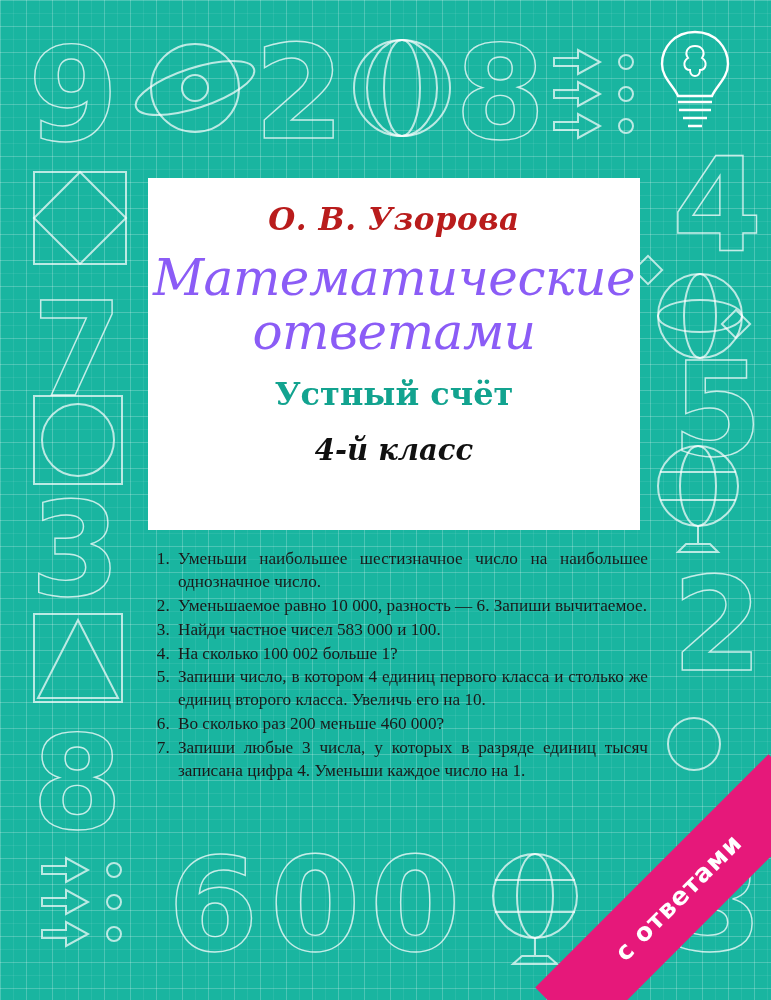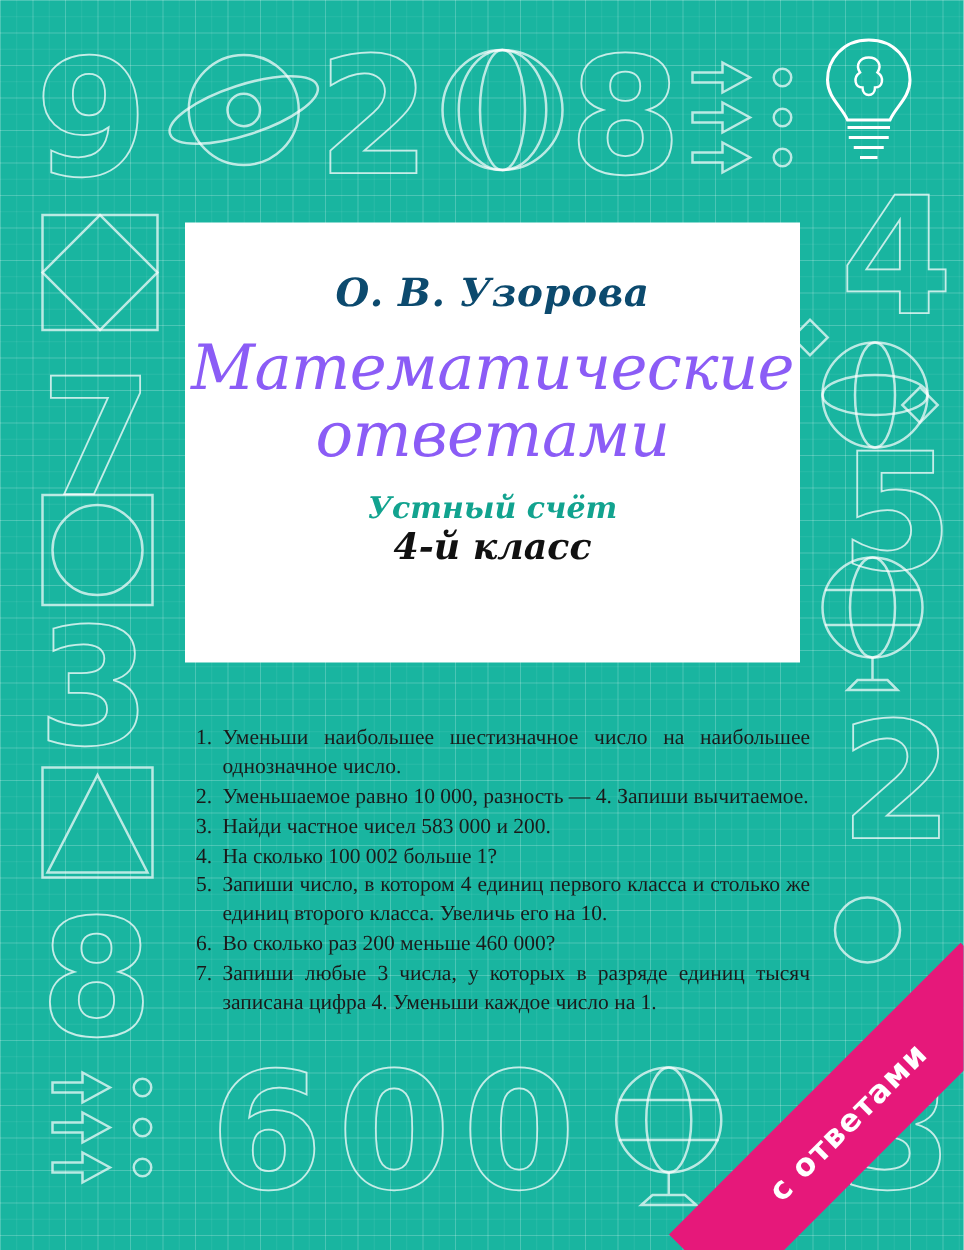--- a/index.html
+++ b/index.html
@@ -54,59 +54,59 @@
     position: absolute;
     left: 148px;
     top: 178px;
     width: 492px;
     height: 352px;
     background: #ffffff;
     z-index: 5;
     text-align: center;
   }
   #author {
-    margin-top: 39px;
+    margin-top: 23px;
     font-family: "DejaVu Serif", serif;
     font-style: italic;
     font-weight: 700;
     font-size: 31px;
-    color: #0c4a6e;
+    color: #b91c1c;
     letter-spacing: 0.5px;
   }
   #main-title {
     margin-top: 14px;
     font-family: "DejaVu Serif", serif;
     font-style: italic;
     font-weight: 400;
     font-size: 50px;
     line-height: 1.08;
     color: #8b5cf6;
     letter-spacing: -0.5px;
   }
   #subtitle {
     margin-top: 16px;
     font-family: "DejaVu Serif", serif;
-    font-style: italic;
-    font-weight: 700;
-    font-size: 24px;
+    font-weight: 700;
+    font-size: 32px;
     color: #12a38f;
   }
   #grade {
+    margin-top: 20px;
     font-family: "DejaVu Serif", serif;
     font-style: italic;
     font-weight: 700;
     font-size: 29px;
     color: #111111;
   }
 
   
   #tasks {
     position: absolute;
     left: 148px;
-    top: 579px;
+    top: 548px;
     width: 500px;
     z-index: 5;
     color: #1a1a1a;
     font-family: "Liberation Serif", serif;
     font-size: 17.2px;
     line-height: 1.33;
   }
   #tasks ol {
     margin: 0;
     padding-left: 26px;
@@ -279,22 +279,22 @@
       <div>Математические</div>
       <div>ответами</div>
     </div>
     <div id="subtitle">Устный счёт</div>
     <div id="grade">4-й класс</div>
   </div>
 
   <div id="tasks">
     <ol>
       <li>Уменьши наибольшее шестизначное число на наибольшее однозначное число.</li>
-      <li>Уменьшаемое равно 10 000, разность — 4. Запиши вычитаемое.</li>
-      <li>Найди частное чисел 583 000 и 200.</li>
+      <li>Уменьшаемое равно 10 000, разность — 6. Запиши вычитаемое.</li>
+      <li>Найди частное чисел 583 000 и 100.</li>
       <li>На сколько 100 002 больше 1?</li>
       <li>Запиши число, в котором 4 единиц первого класса и столько же единиц второго класса. Увеличь его на 10.</li>
       <li>Во сколько раз 200 меньше 460 000?</li>
       <li>Запиши любые 3 числа, у которых в разряде единиц тысяч записана цифра 4. Уменьши каждое число на 1.</li>
     </ol>
   </div>
 
   <div id="ribbon">
     <span id="ribbon-label">с ответами</span>
   </div>

